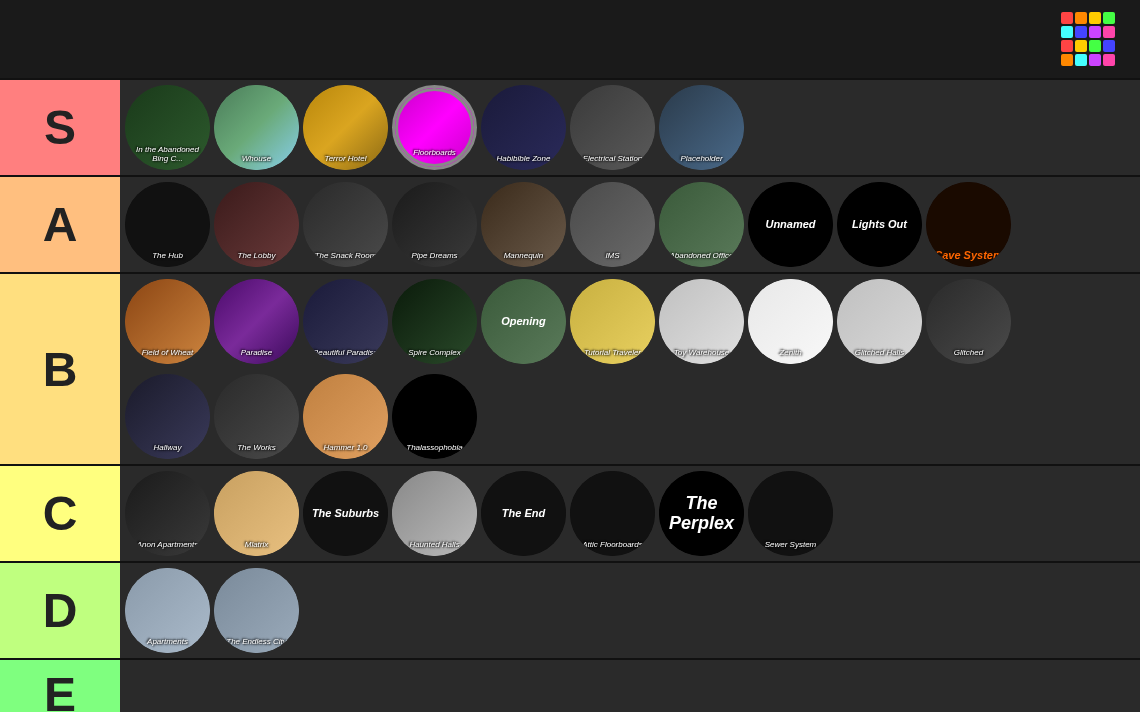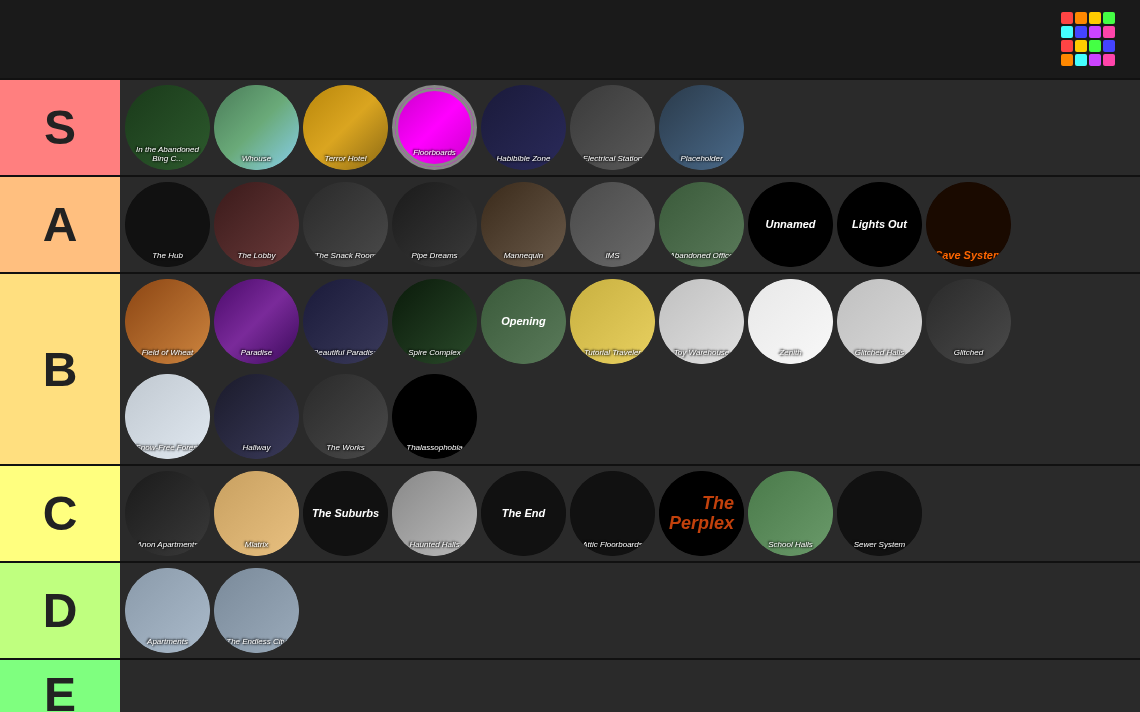--- a/index.html
+++ b/index.html
@@ -161,22 +161,22 @@
       font-size: 11px;
       font-weight: bold;
       text-align: center;
       padding: 5px;
       line-height: 1.2;
     }
 
     .perplex-text {
       font-size: 18px;
       font-weight: bold;
-      color: #c2410c;
-      text-align: right;
+      color: #ffffff;
+      text-align: center;
       line-height: 1.1;
     }
     .items-row {
       display: flex;
       flex-direction: row;
       flex-wrap: nowrap;
       align-items: center;
       padding: 5px;
       background: #2a2a2a;
       gap: 4px;
@@ -388,36 +388,36 @@
               </div>
             </div>
             <div class="item bg-warehouse">
               <div class="item-inner bg-warehouse">
                 <div style="position: absolute; inset: 0px; border-radius: 50%; opacity: 0.7;"></div>
                 <div class="item-label">Glitched</div>
               </div>
             </div>
           </div>
           <div class="items-row">
-            <div class="item bg-snow">
-              <div class="item-inner bg-snow">
-                <div style="position: absolute; inset: 0px; border-radius: 50%; opacity: 0.7;"></div>
-                <div class="item-label">Snow-Free Forest</div>
-              </div>
-            </div>
             <div class="item bg-hallway">
               <div class="item-inner bg-hallway">
                 <div style="position: absolute; inset: 0px; border-radius: 50%; opacity: 0.7;"></div>
                 <div class="item-label">Hallway</div>
               </div>
             </div>
             <div class="item bg-corridor">
               <div class="item-inner bg-corridor">
                 <div style="position: absolute; inset: 0px; border-radius: 50%; opacity: 0.7;"></div>
                 <div class="item-label">The Works</div>
+              </div>
+            </div>
+            <div class="item bg-hammer">
+              <div class="item-inner bg-hammer">
+                <div style="position: absolute; inset: 0px; border-radius: 50%; opacity: 0.7;"></div>
+                <div class="item-label">Hammer 1.0</div>
               </div>
             </div>
             <div class="item bg-thalass">
               <div class="item-inner bg-thalass">
                 <div style="position: absolute; inset: 0px; border-radius: 50%; opacity: 0.7;"></div>
                 <div class="item-label">Thalassophobia</div>
               </div>
             </div>
           </div>
         </div>
@@ -462,26 +462,20 @@
                 <div class="item-label">Attic Floorboards</div>
               </div>
             </div>
             <div class="item bg-perplex">
               <div class="item-inner bg-perplex">
                 <div class="perplex-text" style="white-space: pre-line;">The
 Perplex</div>
                 <div class="item-label"></div>
               </div>
             </div>
-            <div class="item bg-school-hall">
-              <div class="item-inner bg-school-hall">
-                <div style="position: absolute; inset: 0px; border-radius: 50%; opacity: 0.7;"></div>
-                <div class="item-label">School Halls</div>
-              </div>
-            </div>
             <div class="item bg-sewer">
               <div class="item-inner bg-sewer">
                 <div style="position: absolute; inset: 0px; border-radius: 50%; opacity: 0.7;"></div>
                 <div class="item-label">Sewer System</div>
               </div>
             </div>
           </div>
         </div>
       </div>
       <div class="tier-row" style="min-height: 95px;">

